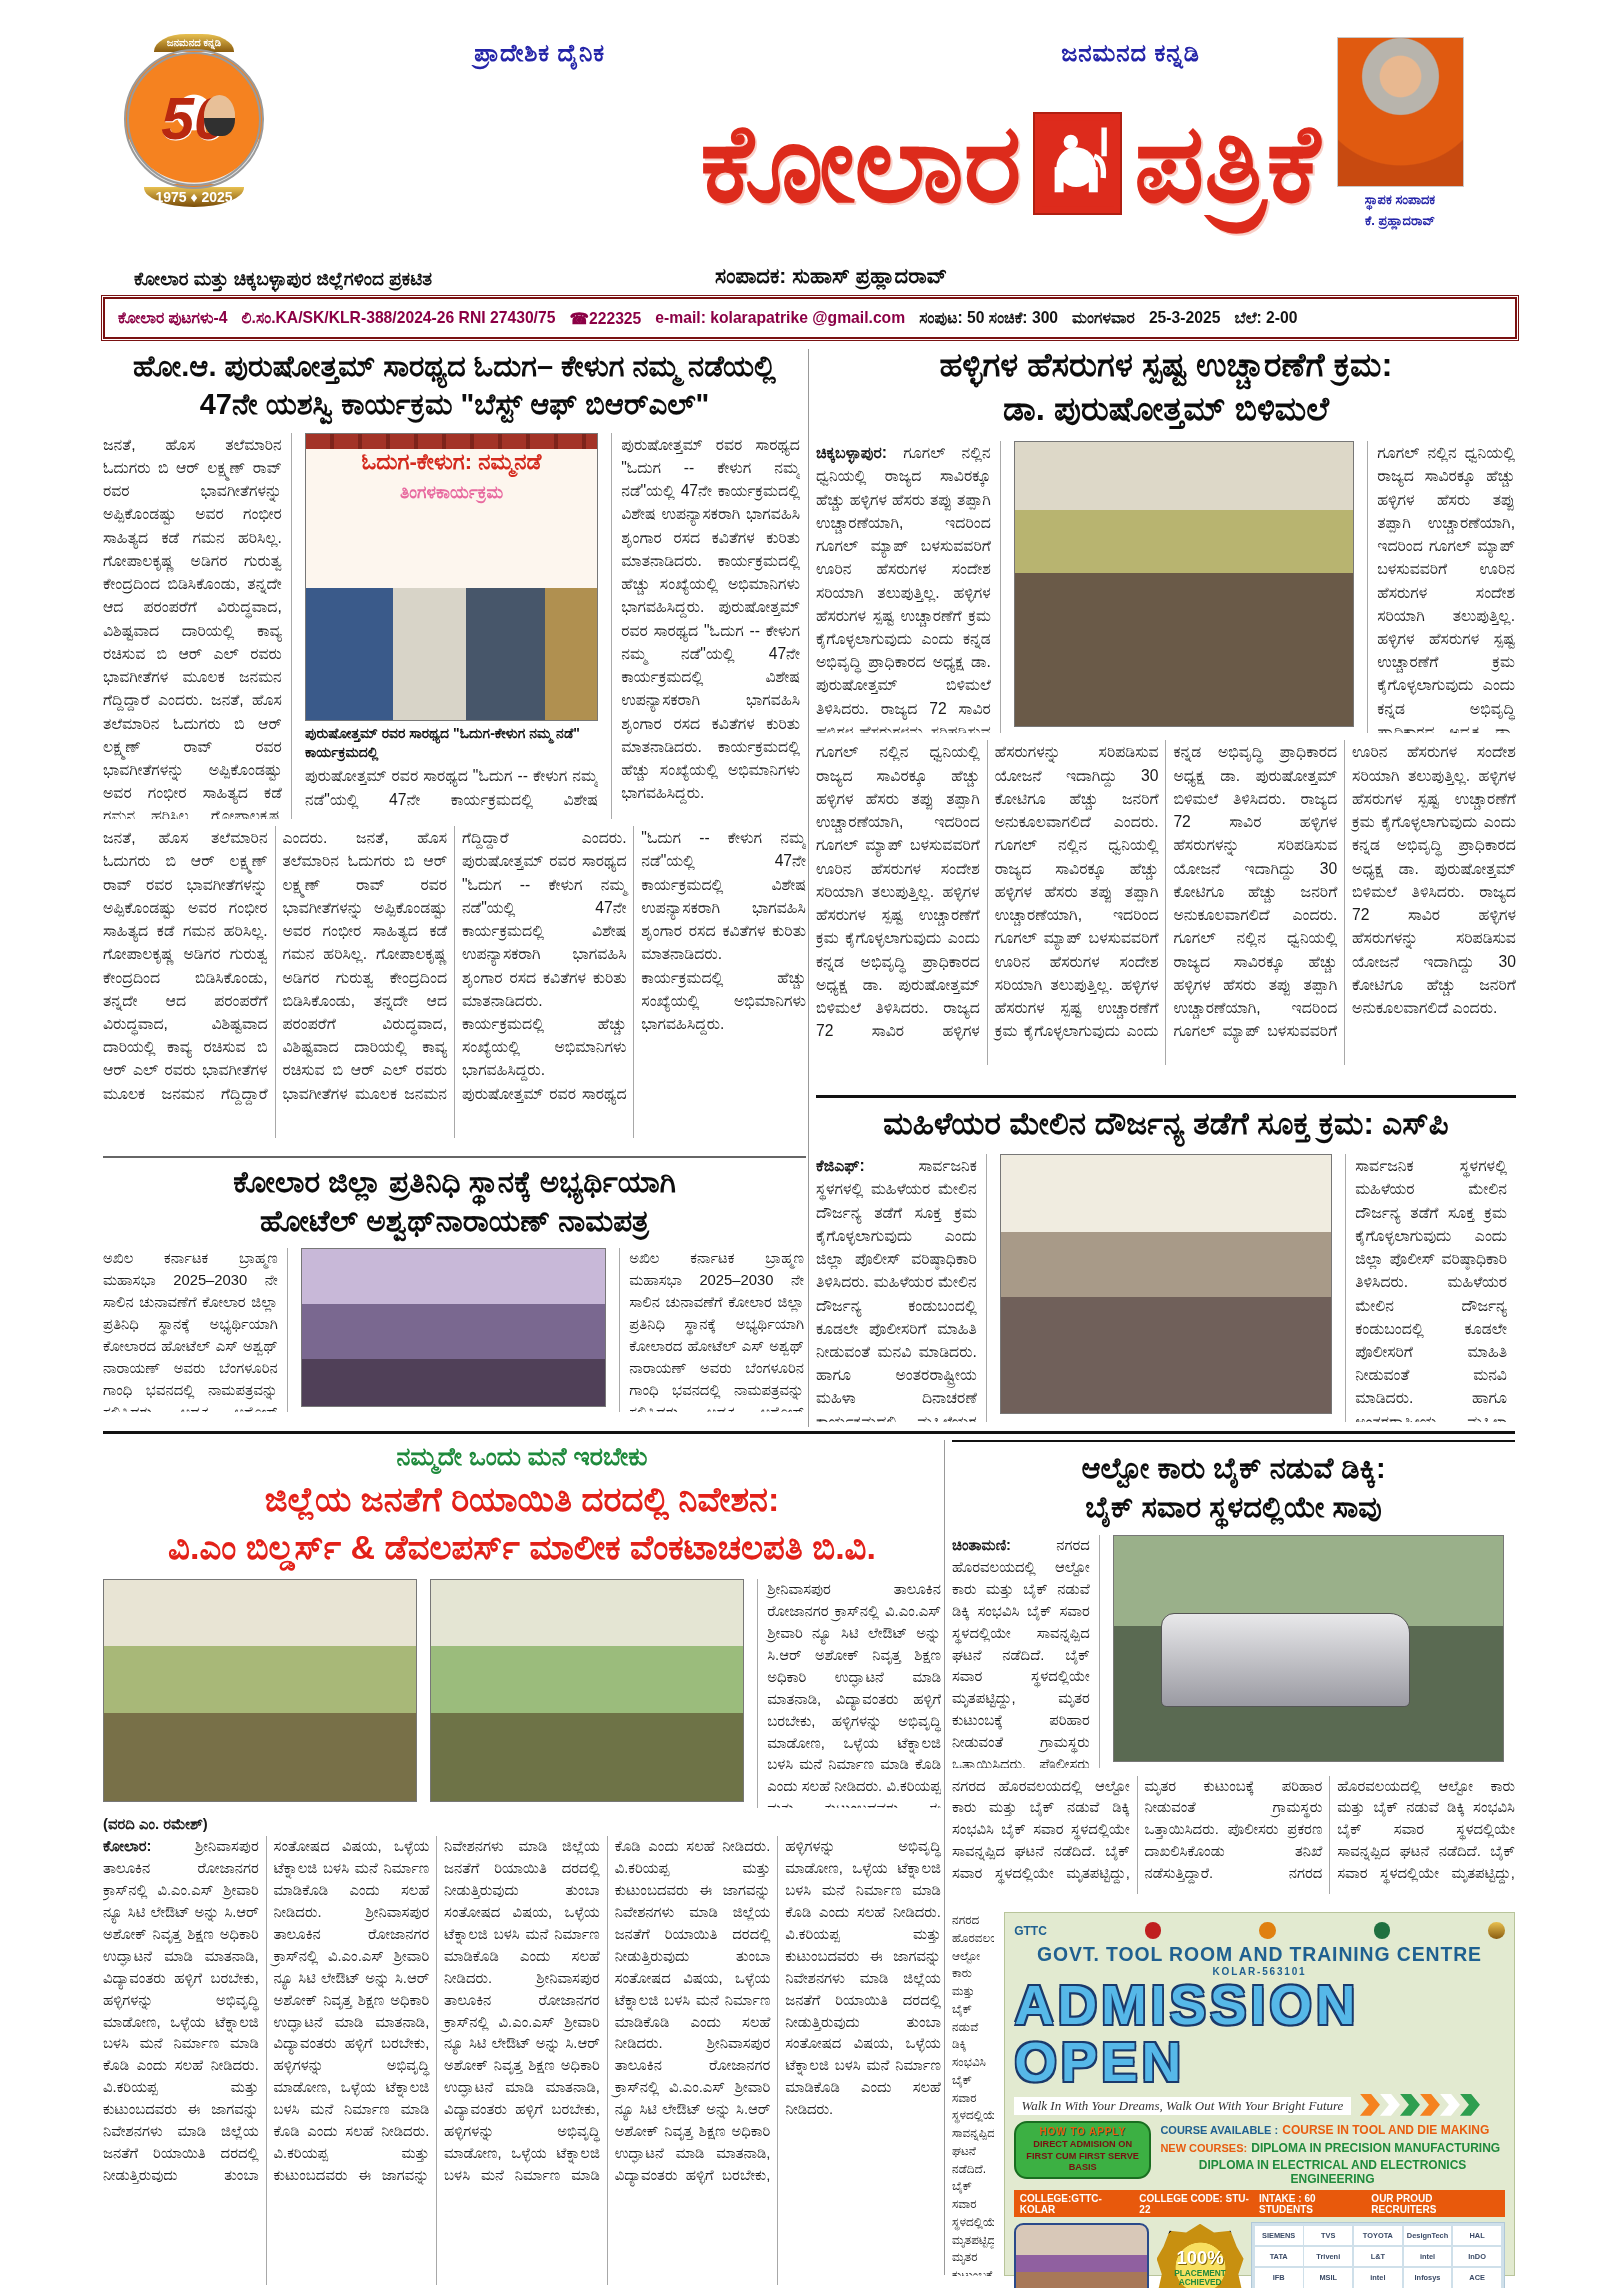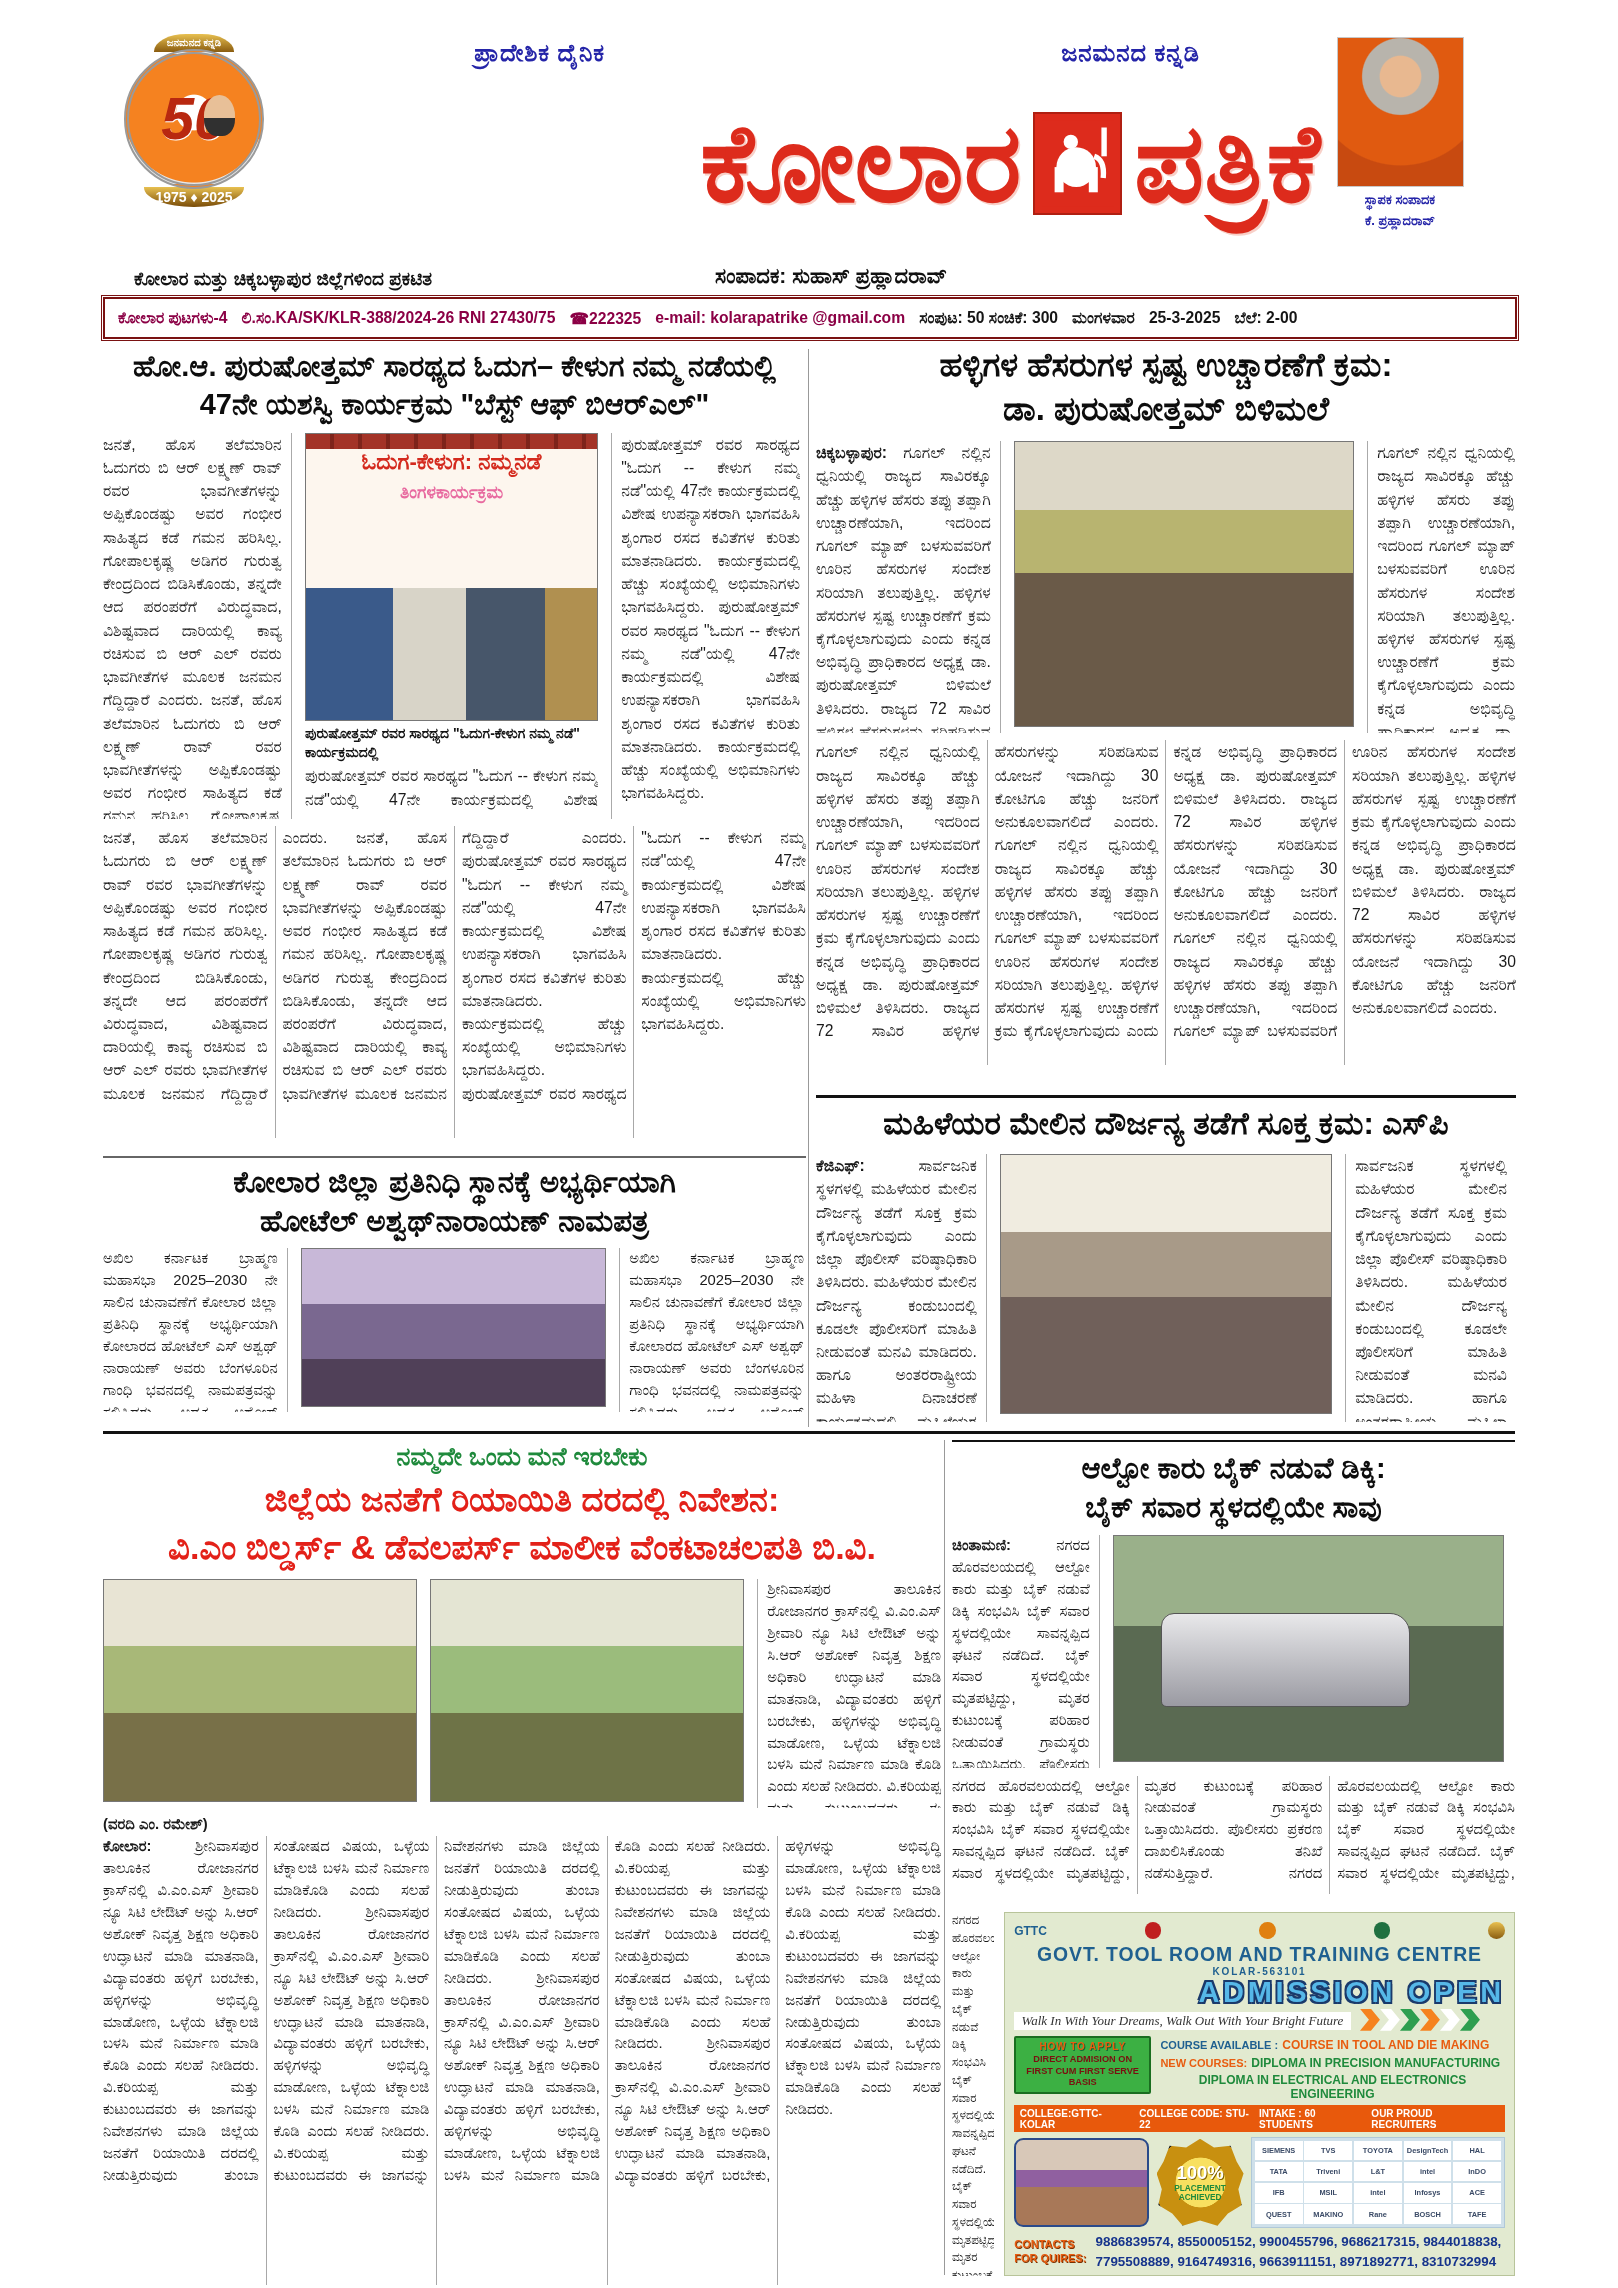--- a/index.html
+++ b/index.html
@@ -50,26 +50,26 @@
 .ph-grad4{background:linear-gradient(180deg,#e8e4d4 0 30%,#a8b878 30% 60%,#787048 60%)}
 .ph-road{background:linear-gradient(180deg,#9ab08a 0 40%,#5a6a52 40%)}
 .ph-road .car{position:absolute;left:12%;top:34%;width:64%;height:42%;background:linear-gradient(#e8e8ea,#9a9aa2);border-radius:13px 20px 5.5px 5.5px;border:1.8px solid #555}
 
 .ad{background:#e2ead0;border:1.8px solid #b8c49a;padding:5.5px 9.2px;font-family:"Liberation Sans",sans-serif}
 .ad-logos{display:flex;align-items:center;justify-content:space-between;height:24px}
 .ad-gttc{font-size:12px;font-weight:bold;color:#1f6090}
 .dot{width:16.6px;height:16.6px;border-radius:50%;display:inline-block}
 .ad-org{font-size:19.4px;font-weight:bold;color:#1f6090;text-align:center;letter-spacing:0.9px}
 .ad-loc{font-size:10px;font-weight:bold;color:#1f6090;text-align:center;letter-spacing:1.8px}
-.ad-open{font-size:29px;font-weight:bold;color:#56b8e8;text-align:right;letter-spacing:3.7px;line-height:1.05;text-shadow:-1.8px -1.8px 0 #1a3a6b,1.8px -1.8px 0 #1a3a6b,-1.8px 1.8px 0 #1a3a6b,1.8px 1.8px 0 #1a3a6b}
+.ad-open{font-size:55px;font-weight:bold;color:#56b8e8;text-align:left;letter-spacing:3.7px;line-height:1.05;text-shadow:-1.8px -1.8px 0 #1a3a6b,1.8px -1.8px 0 #1a3a6b,-1.8px 1.8px 0 #1a3a6b,1.8px 1.8px 0 #1a3a6b}
 .ad-tagrow{display:flex;align-items:center;gap:9.2px;margin:1.8px 0}
 .ad-tag{background:#fff;padding:0.9px 7.4px;font-family:"Liberation Serif",serif;font-style:italic;font-size:13px;font-weight:normal;color:#333}
 .chev{display:inline-block;width:20px;height:22px;clip-path:polygon(0 0,55% 0,100% 50%,55% 100%,0 100%,45% 50%)}
 .ad-mid{display:flex;gap:9.2px;align-items:flex-start;margin-top:1.8px}
-.apply{width:137px;background:#3cb043;border:2.8px solid #1a6e20;border-radius:2px;padding:3.7px 5.5px;text-align:center}
+.apply{width:137px;background:#3cb043;border:2.8px solid #1a6e20;border-radius:13px;padding:3.7px 5.5px;text-align:center}
 .apply .t{font-size:10px;font-weight:bold;color:#e85d10;text-shadow:0.9px 0.9px 0 #163;letter-spacing:0.9px}
 .apply .x{font-size:9.2px;font-weight:bold;color:#7a1010;line-height:1.25;margin-top:1.8px}
 .courses{flex:1;font-weight:bold}
 .c-lab{color:#1f6090;font-size:11px}
 .c-val1{color:#e85d10;font-size:12px}
 .c-lab2{color:#e85d10;font-size:11px}
 .c-val2{color:#1f8a3c;font-size:12px}
 .c-val3{color:#1f8a3c;font-size:12px;text-align:center}
 .ad-bar{display:flex;justify-content:space-between;background:#e8590c;color:#fff;font-size:10px;font-weight:bold;padding:2.8px 5.5px;margin-top:3.7px}
 .ad-bottom{display:flex;gap:7.4px;align-items:center;margin-top:4.6px}

